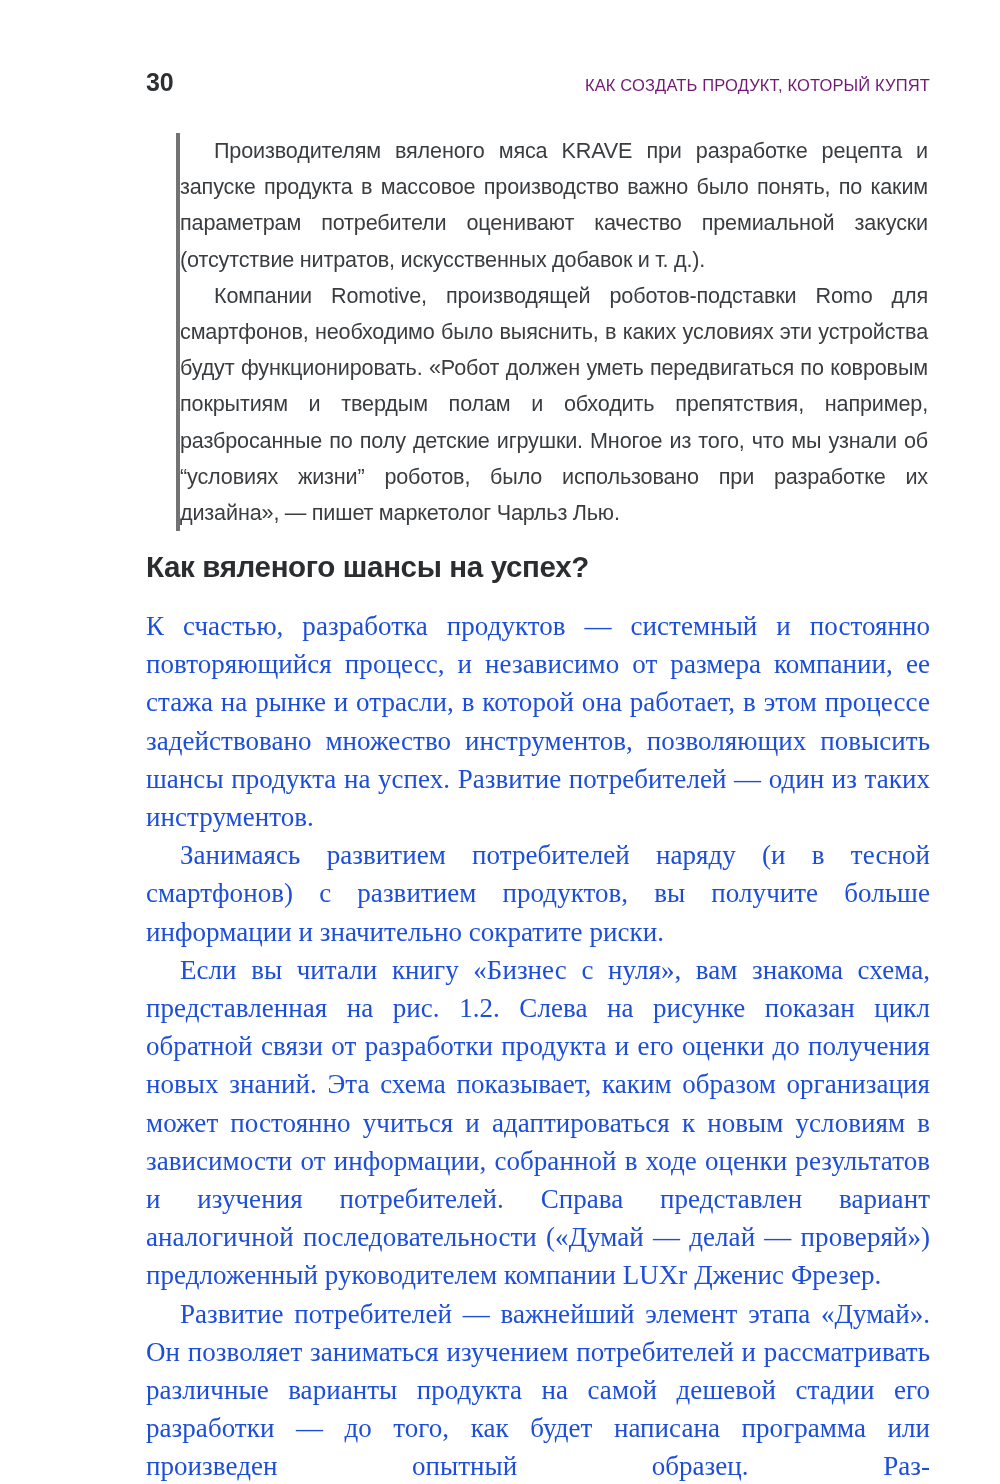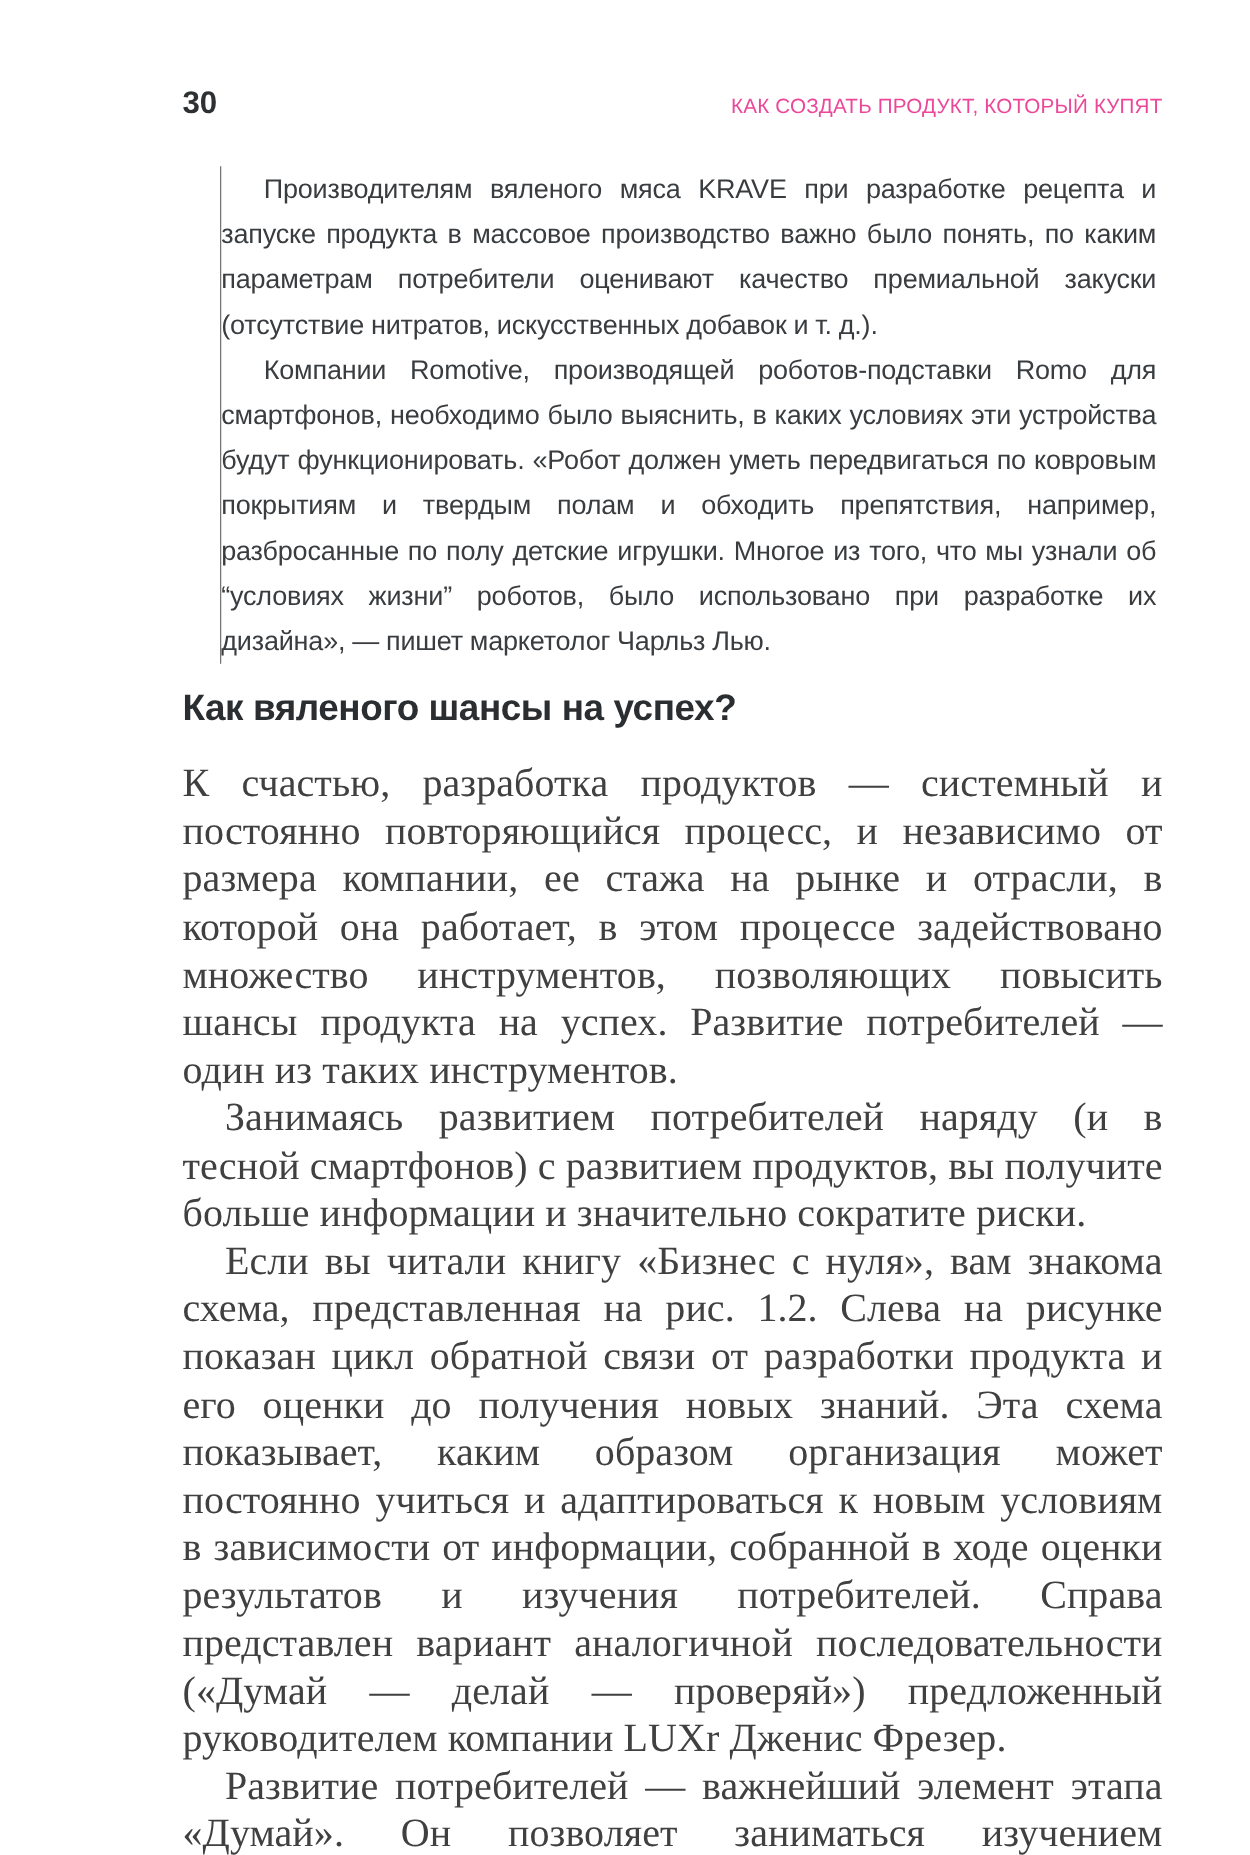--- a/index.html
+++ b/index.html
@@ -43,33 +43,33 @@
     font-size: 25px;
     letter-spacing: -0.2px;
     color: #2e3133;
     line-height: 1;
   }
   .running-title {
     font-family: "Liberation Sans", "DejaVu Sans", sans-serif;
     font-weight: normal;
     font-size: 16.5px;
     letter-spacing: 0.15px;
-    color: #ec4899;
+    color: #701a75;
     line-height: 1;
     text-transform: uppercase;
     white-space: nowrap;
   }
 
   
   .callout {
     position: absolute;
     left: 176px;
     top: 133px;
     width: 748px;
-    border-left: 1px solid #737373;
+    border-left: 4px solid #737373;
     padding-left: 0px;
   }
   .callout p {
     margin: 0;
     font-family: "Liberation Sans", "DejaVu Sans", sans-serif;
     font-size: 21.6px;
     line-height: 36.2px;
     color: #3a3d40;
     text-align: justify;
     text-indent: 34px;
@@ -96,23 +96,23 @@
   
   .body-text {
     position: absolute;
     left: 146px;
     top: 607px;
     width: 784px;
   }
   .body-text p {
     margin: 0;
     font-family: "Liberation Serif", "DejaVu Serif", serif;
-    font-size: 32px;
+    font-size: 27px;
     line-height: 38.2px;
-    color: #404040;
+    color: #1d4ed8;
     text-align: justify;
     text-indent: 34px;
     letter-spacing: 0.05px;
     hyphens: manual;
   }
   .body-text p.flush {
     text-indent: 0;
   }
   .body-text p:last-child {
     text-align-last: justify;

